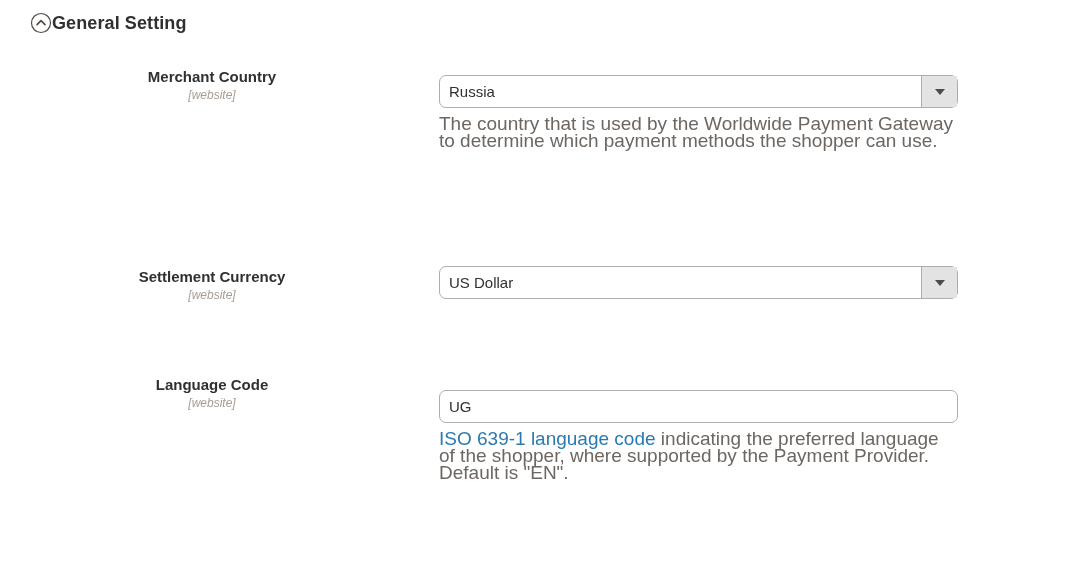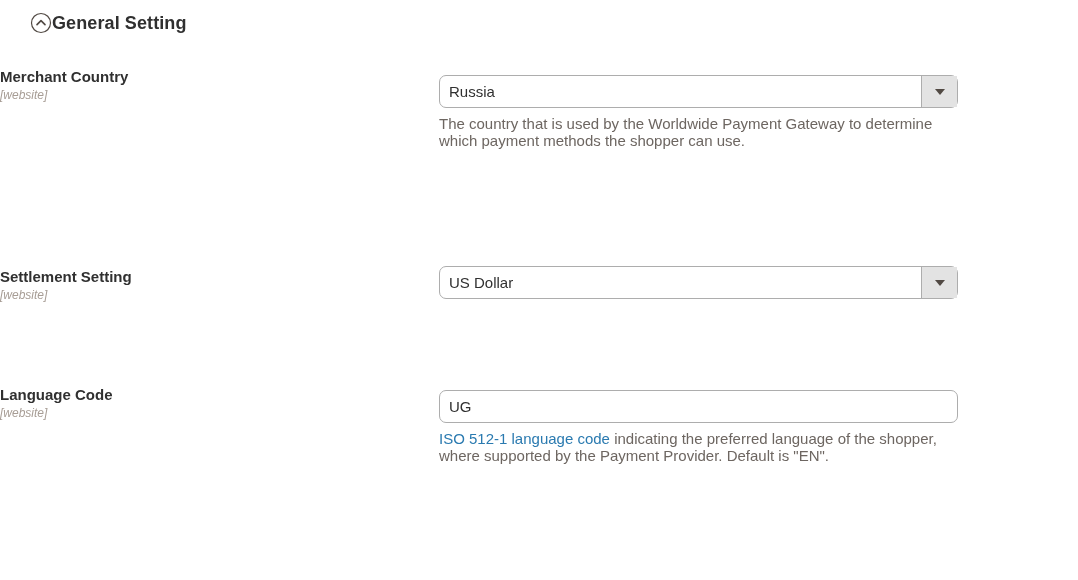--- a/index.html
+++ b/index.html
@@ -49,21 +49,21 @@
     width: 1078px;
   }
   .field-row {
     position: relative;
     width: 100%;
   }
   .label-col {
     position: absolute;
     left: 0;
     width: 424px;
-    text-align: left;
+    text-align: center;
     padding-top: 3px;
   }
   .field-label {
     display: block;
     font-size: 15px;
     font-weight: bold;
     color: #303030;
     line-height: 19px;
   }
   .scope-label {
@@ -121,21 +121,21 @@
     width: 0;
     height: 0;
     border-left: 5px solid transparent;
     border-right: 5px solid transparent;
     border-top: 6px solid #514943;
   }
 
   
   .note {
     margin-top: 7px;
-    font-size: 15px;
+    font-size: 19px;
     line-height: 17px;
     color: #6d6661;
     width: 519px;
   }
   .note a {
     color: #2a7ab0;
     text-decoration: none;
   }
 </style>
 </head>
@@ -162,41 +162,41 @@
         <span class="select-arrow">
             <i></i>
           </span>
       </div>
       <div class="note">The country that is used by the Worldwide Payment Gateway to determine which payment methods the shopper can use.</div>
     </div>
   </div>
 
   <div class="field-row" style="height:54px;">
     <div class="label-col" style="top:108px;">
-      <span class="field-label">Settlement Setting</span>
+      <span class="field-label">Settlement Currency</span>
       <span class="scope-label">[website]</span>
     </div>
     <div class="control-col" style="top:110px;">
       <div class="select-wrap">
         <input class="text-input" type="text" readonly="" value="US Dollar" style="">
         <span class="select-arrow">
             <i></i>
           </span>
       </div>
     </div>
   </div>
 
   <div class="field-row" style="height:94px;">
-    <div class="label-col" style="top:172px;">
+    <div class="label-col" style="top:162px;">
       <span class="field-label">Language Code</span>
       <span class="scope-label">[website]</span>
     </div>
     <div class="control-col" style="top:180px;">
       <input class="text-input" type="text" value="UG" style="">
-      <div class="note"><a href="#">ISO 512-1 language code</a><span> indicating the preferred language of the shopper, where supported by the Payment Provider. Default is "EN".</span></div>
+      <div class="note"><a href="#">ISO 639-1 language code</a><span> indicating the preferred language of the shopper, where supported by the Payment Provider. Default is "EN".</span></div>
     </div>
   </div>
 
 
   <div class="field-row" style="height:180px;">
     
     
   </div>
 
 </div>

